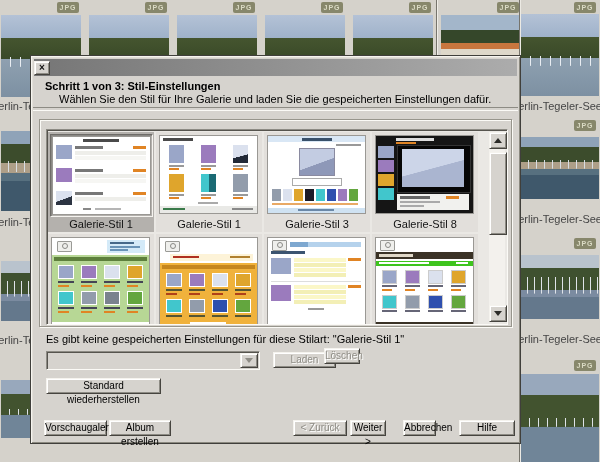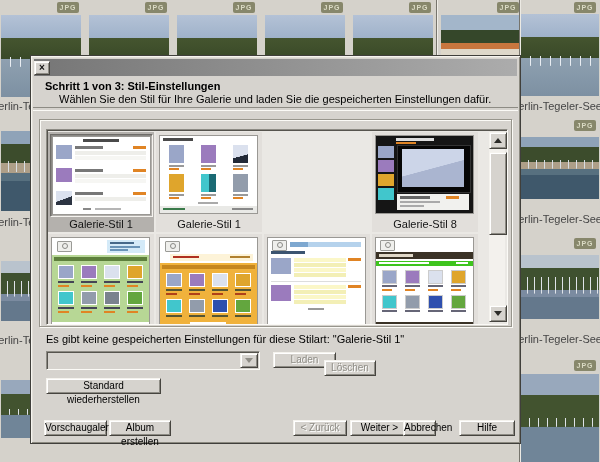--- a/index.html
+++ b/index.html
@@ -305,20 +305,43 @@
               <i class="a or" style="left:73px;top:61px;width:10px;height:2px"></i>
           <i class="a" style="left:38px;top:66px;width:20px;height:2px;background:#aaa"></i>
           <i class="a" style="left:0;top:70px;width:97px;height:7px;background:#e9e9e6"></i>
           <i class="a" style="left:3px;top:72px;width:22px;height:2px;background:#3a7a4a"></i>
           <i class="a" style="left:72px;top:72px;width:21px;height:2px;background:#888"></i>
         </div>
           </div>
         <div class="clabel">Galerie-Stil 1</div>
       </div>
 
+      <div class="cell r1" style="left:217px">
+        <div class="pvwrap">
+            <div class="pv">
+          <i class="a" style="left:0;top:0;width:97px;height:6px;background:#d9e7f5"></i>
+          <i class="a" style="left:34px;top:2px;width:30px;height:3px;background:#38506a"></i>
+          <i class="a" style="left:68px;top:8px;width:25px;height:2px;background:#999"></i>
+          <i class="a cC" style="left:31px;top:12px;width:34px;height:26px;border:1px solid #8a8aa0;background:linear-gradient(160deg,#c3cce2 55%,#8e98b8 56%)"></i>
+          <i class="a" style="left:24px;top:42px;width:48px;height:6px;background:#fff;border:1px solid #aaa"></i>
+          <i class="a cF" style="left:4px;top:53px;width:9px;height:12px"></i>
+          <i class="a cC" style="left:15px;top:53px;width:9px;height:12px"></i>
+          <i class="a cD" style="left:26px;top:53px;width:9px;height:12px"></i>
+          <i class="a" style="left:37px;top:53px;width:9px;height:12px;background:#1c1c28"></i>
+          <i class="a cE" style="left:48px;top:53px;width:9px;height:12px"></i>
+          <i class="a cG" style="left:59px;top:53px;width:9px;height:12px"></i>
+          <i class="a cB" style="left:70px;top:53px;width:9px;height:12px"></i>
+          <i class="a cH" style="left:81px;top:53px;width:9px;height:12px"></i>
+          <i class="a or" style="left:4px;top:67px;width:86px;height:2px;opacity:.7"></i>
+          <i class="a" style="left:0;top:72px;width:97px;height:5px;background:#cfe2f2"></i>
+          <i class="a" style="left:30px;top:73px;width:36px;height:2px;background:#6a88a8"></i>
+        </div>
+          </div>
+        <div class="clabel">Galerie-Stil 3</div>
+      </div>
 
       <div class="cell r1" style="left:325px">
         <div class="pvwrap">
             <div class="pv" style="background:#151515">
           <i class="a" style="left:20px;top:2px;width:38px;height:3px;background:#ddd"></i>
           <i class="a or" style="left:20px;top:6px;width:20px;height:2px"></i>
           <i class="a cA" style="left:2px;top:10px;width:16px;height:12px"></i>
           <i class="a cB" style="left:2px;top:24px;width:16px;height:12px"></i>
           <i class="a cD" style="left:2px;top:38px;width:16px;height:12px"></i>
           <i class="a cE" style="left:2px;top:52px;width:16px;height:12px"></i>
@@ -482,24 +505,24 @@
 
     <div class="nosettings">Es gibt keine gespeicherten Einstellungen für diese Stilart: "Galerie-Stil 1"</div>
 
     <div class="combo">
       <span class="combovalue"></span>
       <span class="combobtn">
           <i class="tdng"></i>
         </span>
     </div>
     <button class="btn dis" style="left:242px;top:296px;width:63px">Laden</button>
-    <button class="btn dis" style="left:293px;top:304px;width:52px">Löschen</button>
+    <button class="btn dis" style="left:293px;top:292px;width:36px">Löschen</button>
 
     <button class="btn" style="left:15px;top:322px;width:115px">Standard wiederherstellen</button>
 
     <button class="btn" style="left:13px;top:364px;width:63px">Vorschaugalerie</button>
     <button class="btn" style="left:78px;top:364px;width:62px">Album erstellen</button>
     <button class="btn dis" style="left:262px;top:364px;width:54px">&lt; Zurück</button>
-    <button class="btn" style="left:319px;top:364px;width:59px">Weiter &gt;</button>
+    <button class="btn" style="left:319px;top:364px;width:36px">Weiter &gt;</button>
     <button class="btn" style="left:372px;top:364px;width:33px">Abbrechen</button>
     <button class="btn" style="left:428px;top:364px;width:56px">Hilfe</button>
   </div>
 </div>
 
 </body></html>

